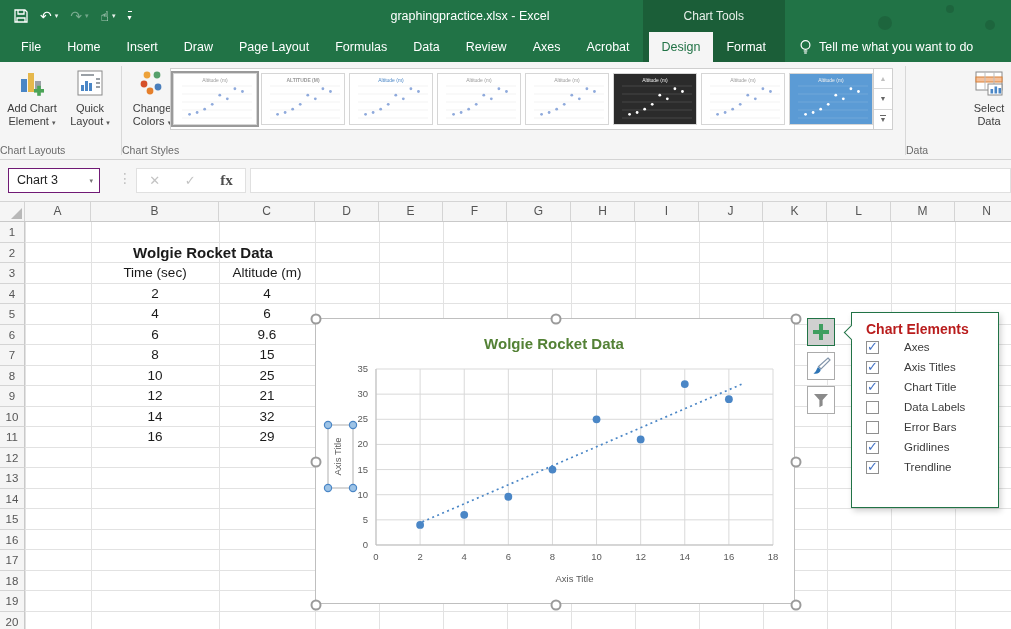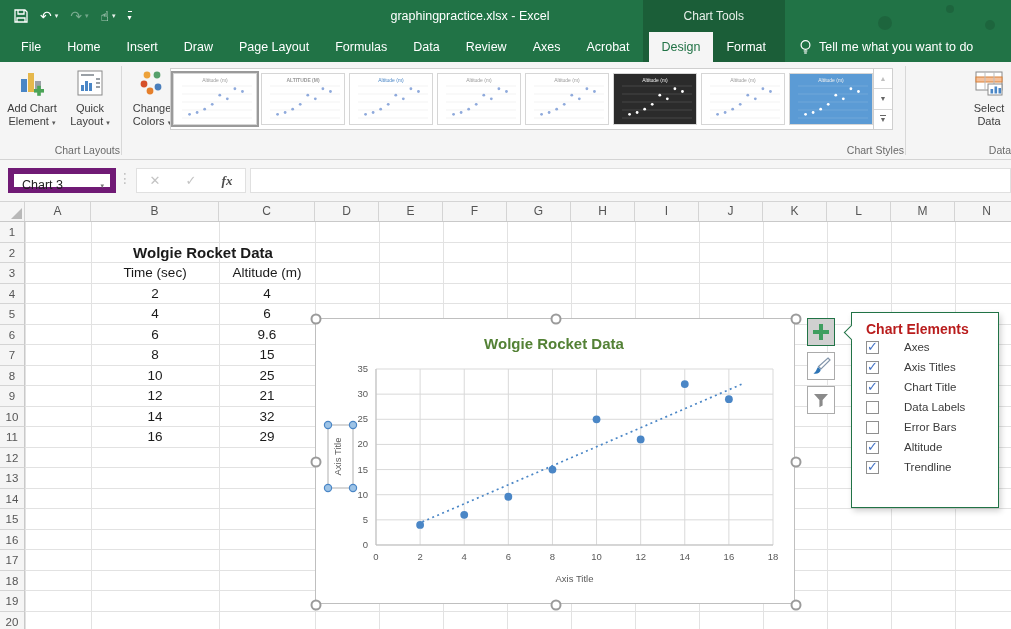--- a/index.html
+++ b/index.html
@@ -22,44 +22,44 @@
   .tab { color:#fff; font-size:12.5px; padding:0 13px; display:flex; align-items:center; cursor:default; white-space:nowrap; }
   .tab.active { background:#f5f5f5; color:#217346; }
   .ctx-group { position:relative; display:flex; background:#1b5e38; padding:0 6px; }
   .ctx-label { position:absolute; top:-32px; left:0; right:0; height:32px; line-height:32px; text-align:center; background:#1b5e38; color:#e8f0ea; font-size:12px; white-space:nowrap; }
   .tellme { display:flex; align-items:center; color:#fff; font-size:12.5px; margin-left:14px; white-space:nowrap; }
   .tellme svg { margin-right:7px; }
 
   
   .ribbon { position:absolute; left:0; top:62px; width:1011px; height:98px; background:#f5f5f5; border-bottom:1px solid #d4d4d4; }
   .rgroup { position:absolute; top:0; height:97px; }
-  .grouplabel { position:absolute; bottom:3px; left:0; right:0; text-align:right; font-size:10.5px; color:#6a6a6a; }
+  .grouplabel { position:absolute; bottom:3px; left:0; right:0; text-align:left; font-size:10.5px; color:#6a6a6a; }
   .gdivider { position:absolute; top:4px; bottom:4px; width:1px; background:#d8d8d8; }
   .bigbtn { position:absolute; top:4px; width:56px; height:76px; text-align:center; font-size:11px; color:#3c3c3c; cursor:default; }
   .bigbtn .bicon { height:34px; display:flex; align-items:center; justify-content:center; margin-bottom:2px; }
   .bigbtn .blabel { line-height:13px; }
   .dd-dark { font-size:7px; color:#5a5a5a; }
   
   .gallery { position:absolute; left:170px; top:6px; width:704px; height:62px; background:#fff; border:1px solid #cfcfcf; display:flex; align-items:center; padding-left:2px; overflow:hidden; }
   .thumb { width:84px; height:52px; margin-right:4px; border:1px solid #d6d6d6; background:#fff; flex:none; position:relative; }
   .thumb.selected { outline:2px solid #9a9a9a; background:#eaeaea; }
   .gscroll { position:absolute; left:874px; top:6px; width:19px; height:62px; border:1px solid #cfcfcf; border-left:none; background:#f5f5f5; display:flex; flex-direction:column; }
   .gsbtn { flex:1; display:flex; align-items:center; justify-content:center; font-size:7px; color:#666; border-bottom:1px solid #d8d8d8; background:#fff; }
   .gsbtn:last-child { border-bottom:none; }
   .gsbtn.dim { color:#c0c0c0; }
   .gsbtn .morebar { border-top:1px solid #666; padding-top:1px; font-size:7px; line-height:6px; }
 
   
   .formulabar { position:absolute; left:0; top:160px; width:1011px; height:42px; background:#f6f6f6; border-bottom:1px solid #d4d4d4; }
-  .namebox { position:absolute; left:8px; top:8px; width:108px; height:25px; background:#fff; border:6px solid #701a75; font-size:12.5px; color:#222; line-height:23px; padding-left:8px; }
+  .namebox { position:absolute; left:8px; top:8px; width:92px; height:25px; background:#fff; border:1px solid #701a75; font-size:12.5px; color:#222; line-height:23px; padding-left:8px; }
   .namebox .nbdd { position:absolute; right:6px; top:0; font-size:7px; color:#777; line-height:23px; }
   .fbsep { position:absolute; left:118px; top:10px; font-size:14px; color:#c0c0c0; }
   .fbtns { position:absolute; left:136px; top:8px; width:110px; height:25px; background:#fff; border:1px solid #e0e0e0; display:flex; align-items:center; justify-content:space-around; }
   .fbx { color:#c3c3c3; font-size:13px; }
-  .fbfx { color:#4d4d4d; font-size:13px; font-family:"Liberation Serif",serif; font-style:italic; font-weight:bold; }
+  .fbfx { color:#4d4d4d; font-size:15px; font-family:"Liberation Serif",serif; font-weight:bold; }
   .finput { position:absolute; left:250px; top:8px; right:0; height:25px; background:#fff; border:1px solid #e0e0e0; }
 
   
   .sheet { position:absolute; left:0; top:202px; width:1011px; height:427px; background:#fff; }
   .colhdrs { position:absolute; left:0; top:0; width:1011px; height:20px; background:#f5f5f5; border-bottom:1px solid #c9c9c9; }
   .colhdr { position:absolute; top:0; height:19px; line-height:19px; text-align:center; font-size:12px; color:#555; border-right:1px solid #d4d4d4; }
   .selall { position:absolute; left:0; top:0; width:25px; height:19px; border-right:1px solid #d4d4d4; }
   .selall:after { content:""; position:absolute; right:2px; bottom:2px; border-left:11px solid transparent; border-bottom:11px solid #b8b8b8; }
   .rowhdr { position:absolute; left:0; width:25px; background:#f5f5f5; border-right:1px solid #c9c9c9; border-bottom:1px solid #d4d4d4; text-align:center; font-size:11.5px; color:#555; }
   .gridarea { position:absolute; left:25px; top:20px; right:0; bottom:0;
@@ -549,21 +549,21 @@
           <span class="plabel">Data Labels</span>
         </div>
         <div class="pitem">
           <div class="pcheck"></div>
           <span class="plabel">Error Bars</span>
         </div>
         <div class="pitem">
           <div class="pcheck">
             <span class="mark">✓</span>
           </div>
-          <span class="plabel">Altitude</span>
+          <span class="plabel">Gridlines</span>
         </div>
         <div class="pitem">
           <div class="pcheck">
             <span class="mark">✓</span>
           </div>
           <span class="plabel">Trendline</span>
         </div>
       </div>
   </div>
 

